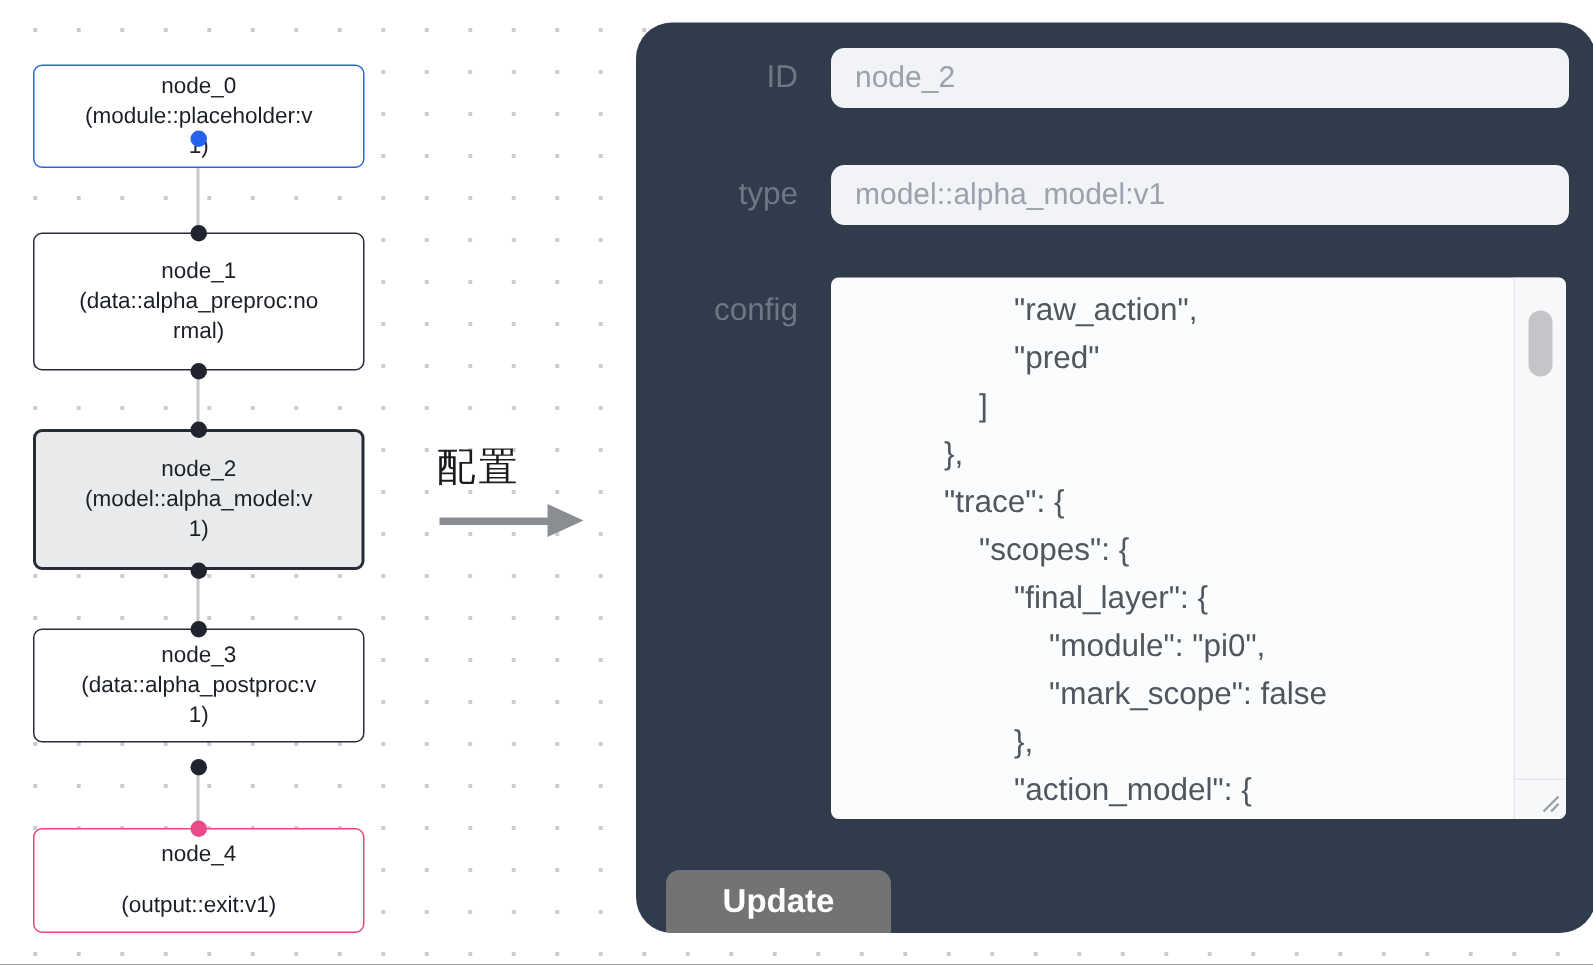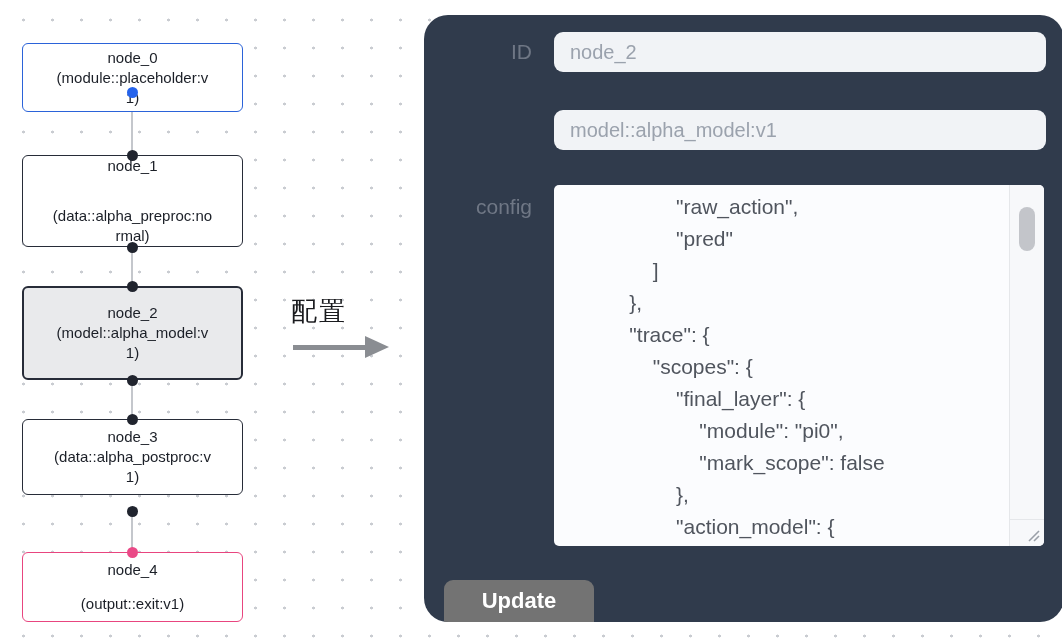--- a/index.html
+++ b/index.html
@@ -17,21 +17,21 @@
   
   .node{
     position:absolute;left:22px;width:221px;box-sizing:border-box;
     background:#ffffff;border:1.5px solid #272c38;border-radius:6px;
     display:flex;flex-direction:column;align-items:center;justify-content:center;
     padding:0 28px;text-align:center;color:#1b1f27;
     font-size:15px;line-height:20px;
   }
   .node .node-sub{word-break:break-all;}
   .node-0{top:23px;height:69px;border-color:#2b63d9;margin-top:20px;}
-  .node-1{top:155px;height:92px;justify-content:space-between;}
+  .node-1{top:155px;height:92px;}
   .node-2{top:286px;height:94px;background:#e9eaec;border-width:2px;}
   .node-3{top:419px;height:76px;}
   .node-4{top:552px;height:70px;border-color:#e8457f;gap:14px;}
   .edge{
     position:absolute;left:131px;width:2px;background:#c4c7cc;
   }
   .edge-0{top:92px;height:63px;}
   .edge-1{top:247px;height:39px;}
   .edge-2{top:380px;height:39px;}
   .edge-3{top:511px;height:41px;}
@@ -146,20 +146,21 @@
 <div class="port port-pink" style="top:547px;"></div>
 
 <div class="transition-label">配置</div>
 <div class="arrow-line"></div>
 <div class="arrow-head"></div>
 
 <div class="panel">
   <div class="field-label label-id">ID</div>
   <input class="text-input input-id" type="text" value="node_2" style="">
 
+  <div class="field-label label-type">type</div>
   <input class="text-input input-type" type="text" value="model::alpha_model:v1" style="">
 
   <div class="field-label label-config">config</div>
   <div class="config-box">
     <pre class="config-pre">            "raw_action",
             "pred"
         ]
     },
     "trace": {
         "scopes": {

